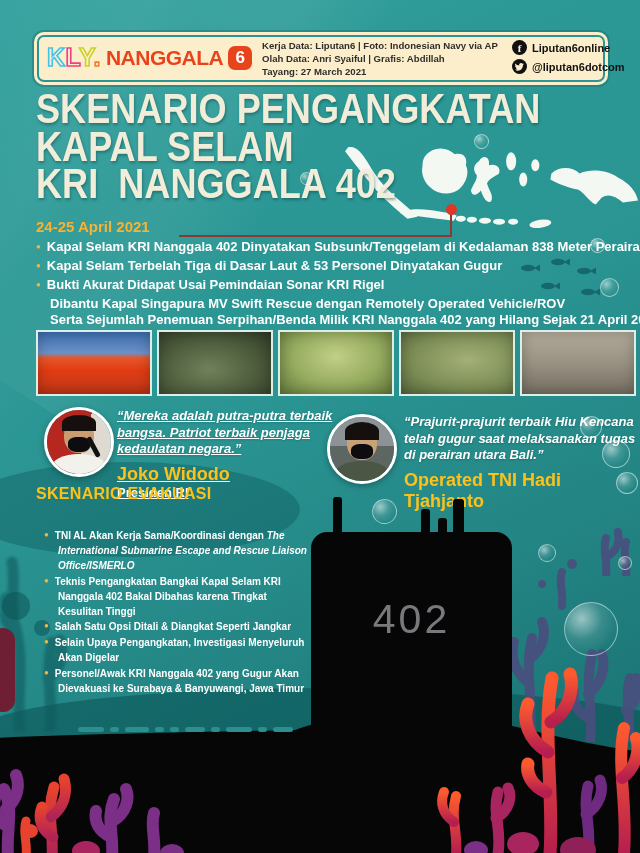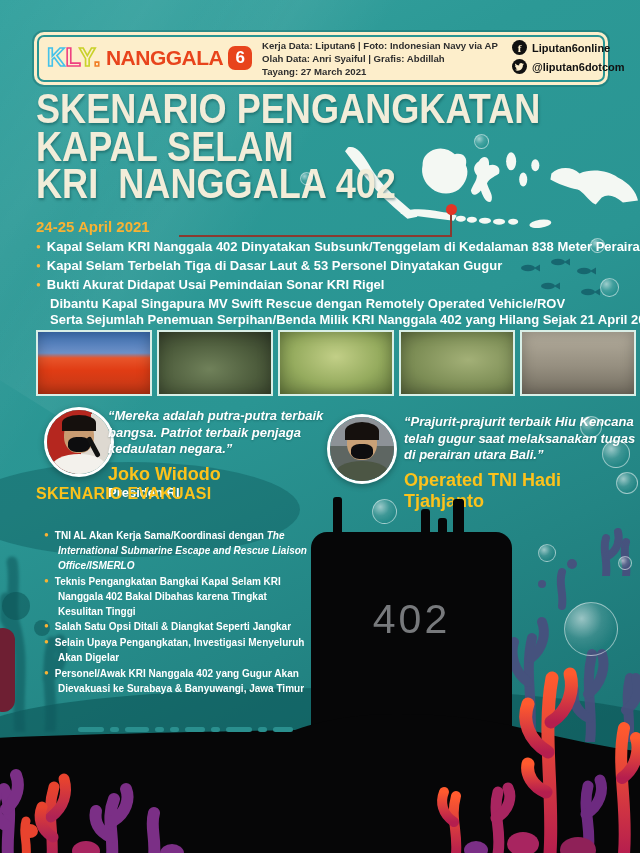--- a/index.html
+++ b/index.html
@@ -171,21 +171,21 @@
   </div>
 
   <div class="avatar" style="left:44px;top:407px;">
     <div class="abs" style="inset:0;background:linear-gradient(105deg,#b5271f 0 56%,#ded9d1 56%);"></div>
     <div class="av-head" style="background:#c99c72;"></div>
     <div class="av-hair"></div>
     <div class="av-mask"></div>
     <div class="av-body" style="background:#f3f1ec;"></div>
     <div class="abs" style="left:44px;top:26px;width:5px;height:22px;background:#111;transform:rotate(-28deg);border-radius:2px;"></div>
   </div>
-  <div class="qt" style="left:108px;top:408px;width:216px;">
+  <div class="qt" style="left:117px;top:408px;width:216px;text-decoration:underline;">
     <div class="txt">“Mereka adalah putra-putra terbaik bangsa. Patriot terbaik penjaga kedaulatan negara.”</div>
     <div class="nm">Joko Widodo</div>
     <div class="rl">Presiden RI</div>
   </div>
 
   <div class="avatar" style="left:327px;top:414px;">
     <div class="abs" style="inset:0;background:linear-gradient(180deg,#8d9297 0 46%,#5e6662 46%);"></div>
     <div class="av-head" style="background:#c9a177;"></div>
     <div class="av-hair" style="height:18px;"></div>
     <div class="av-mask"></div>

